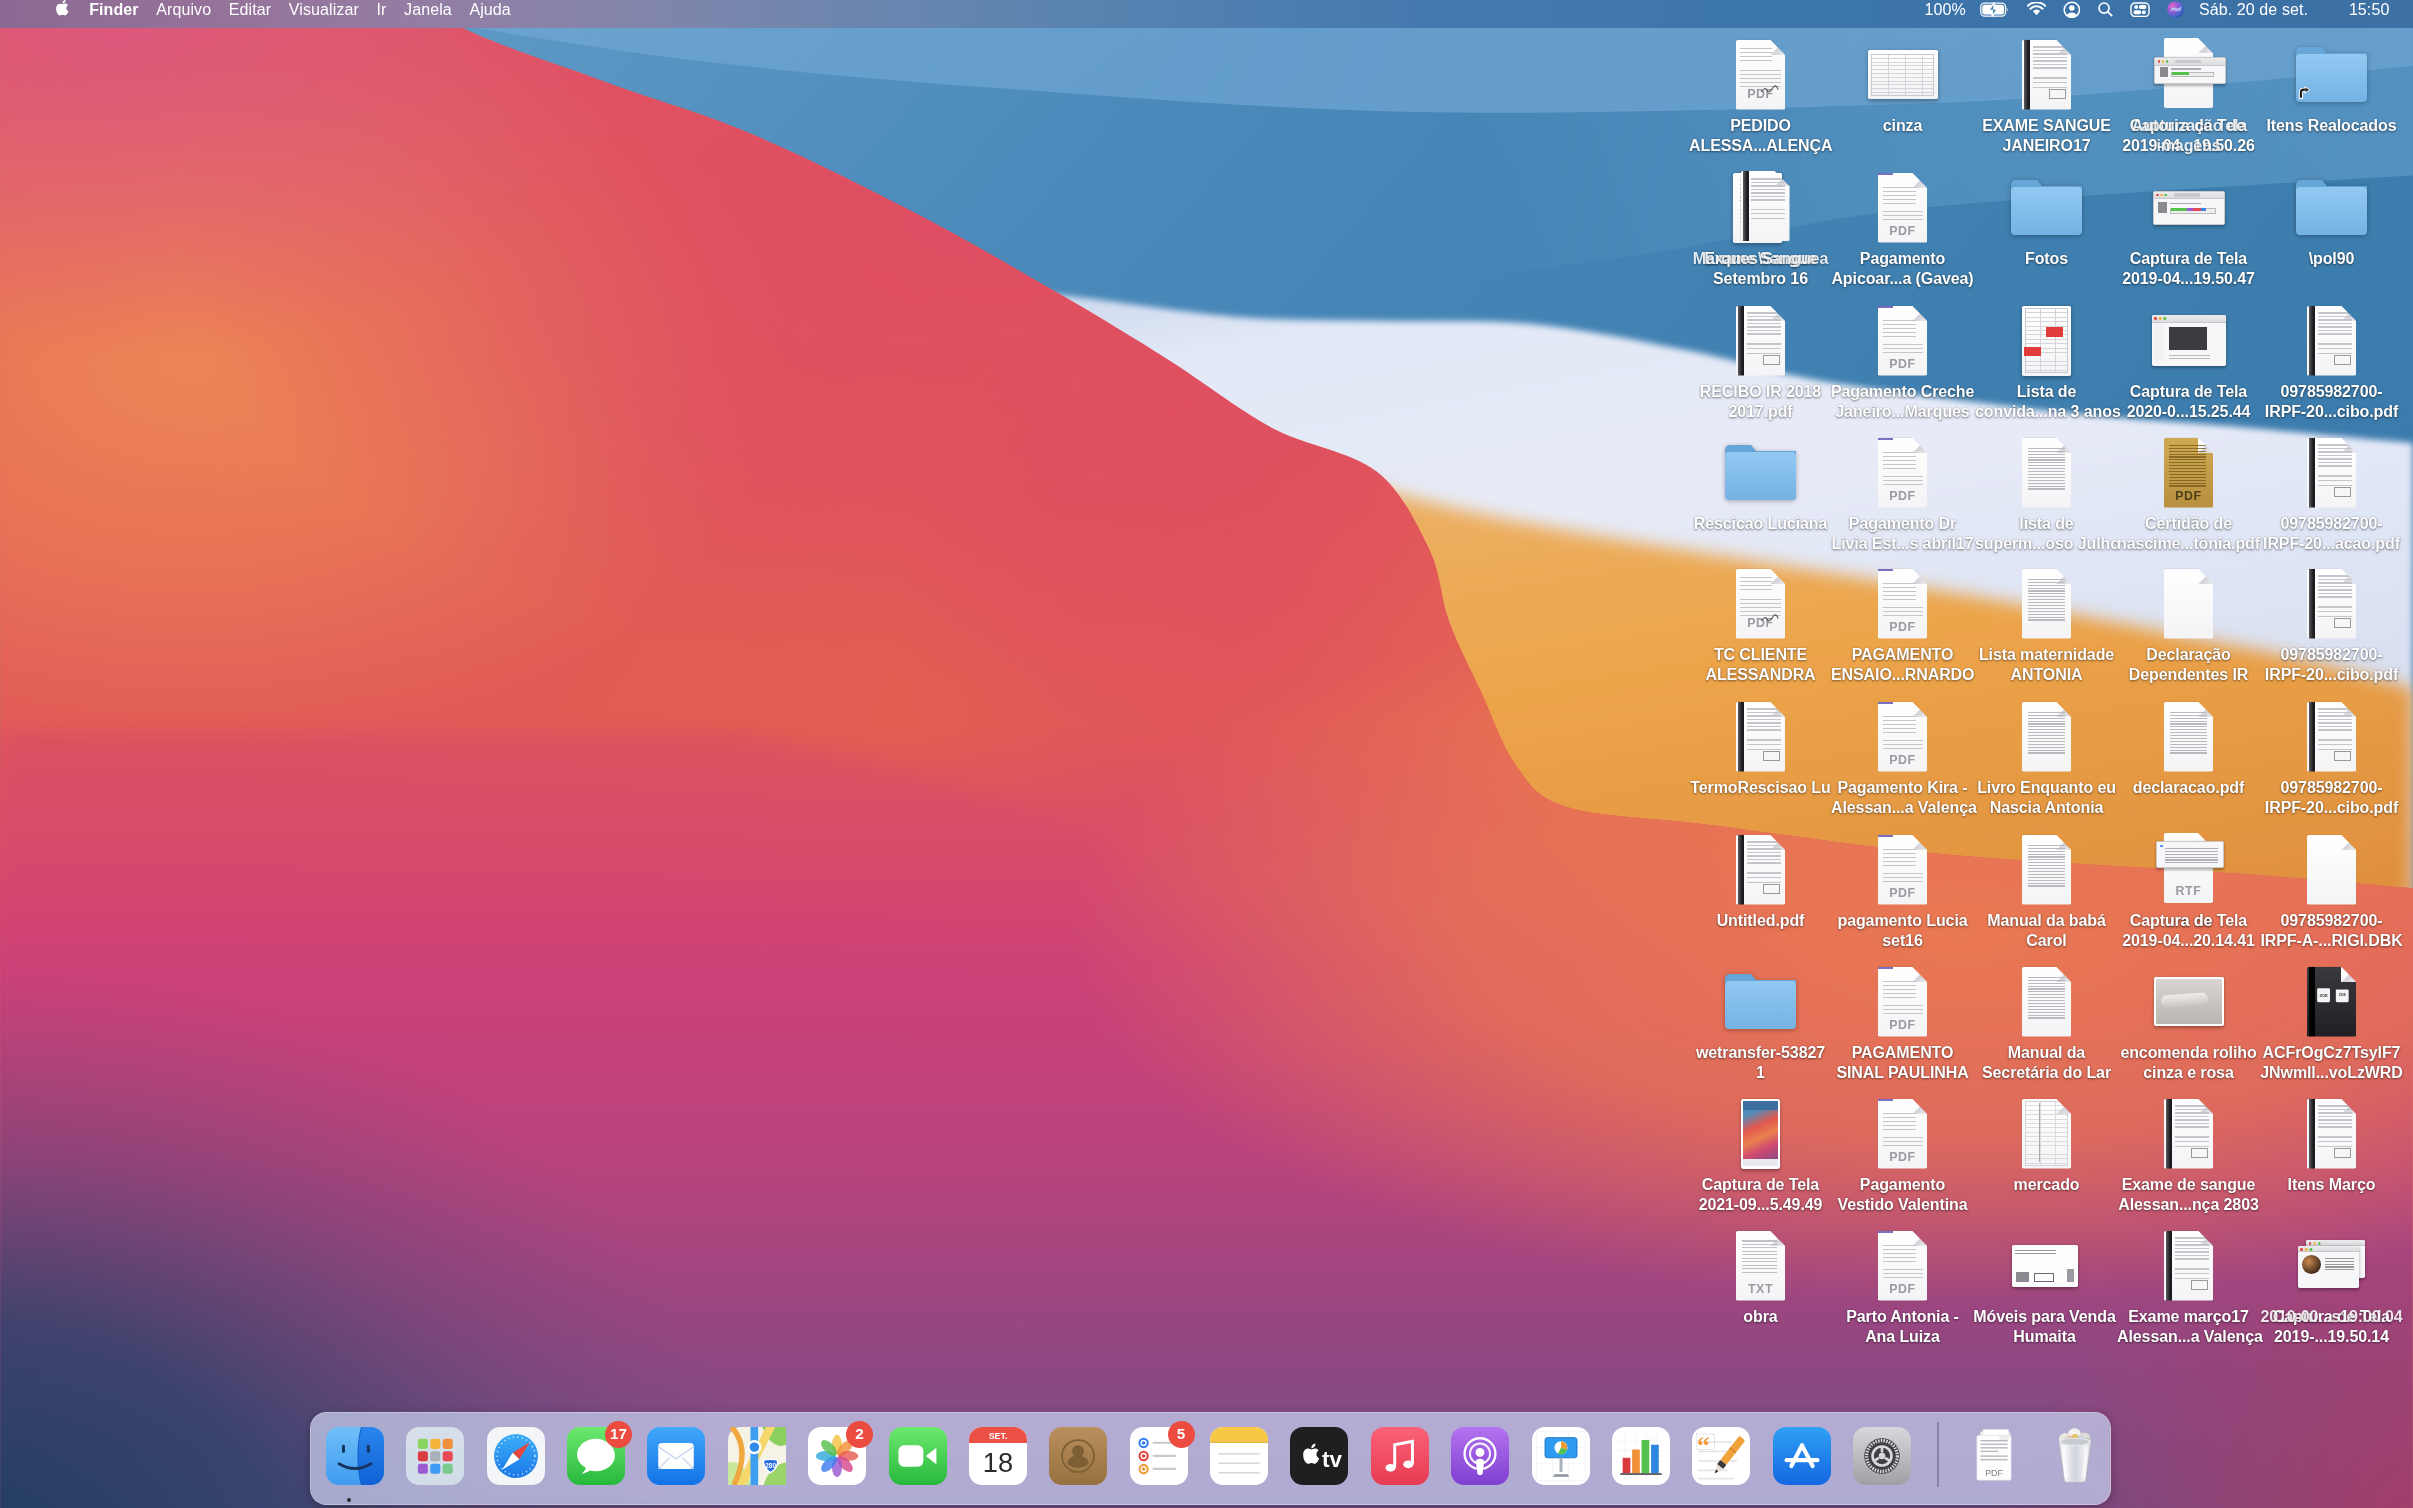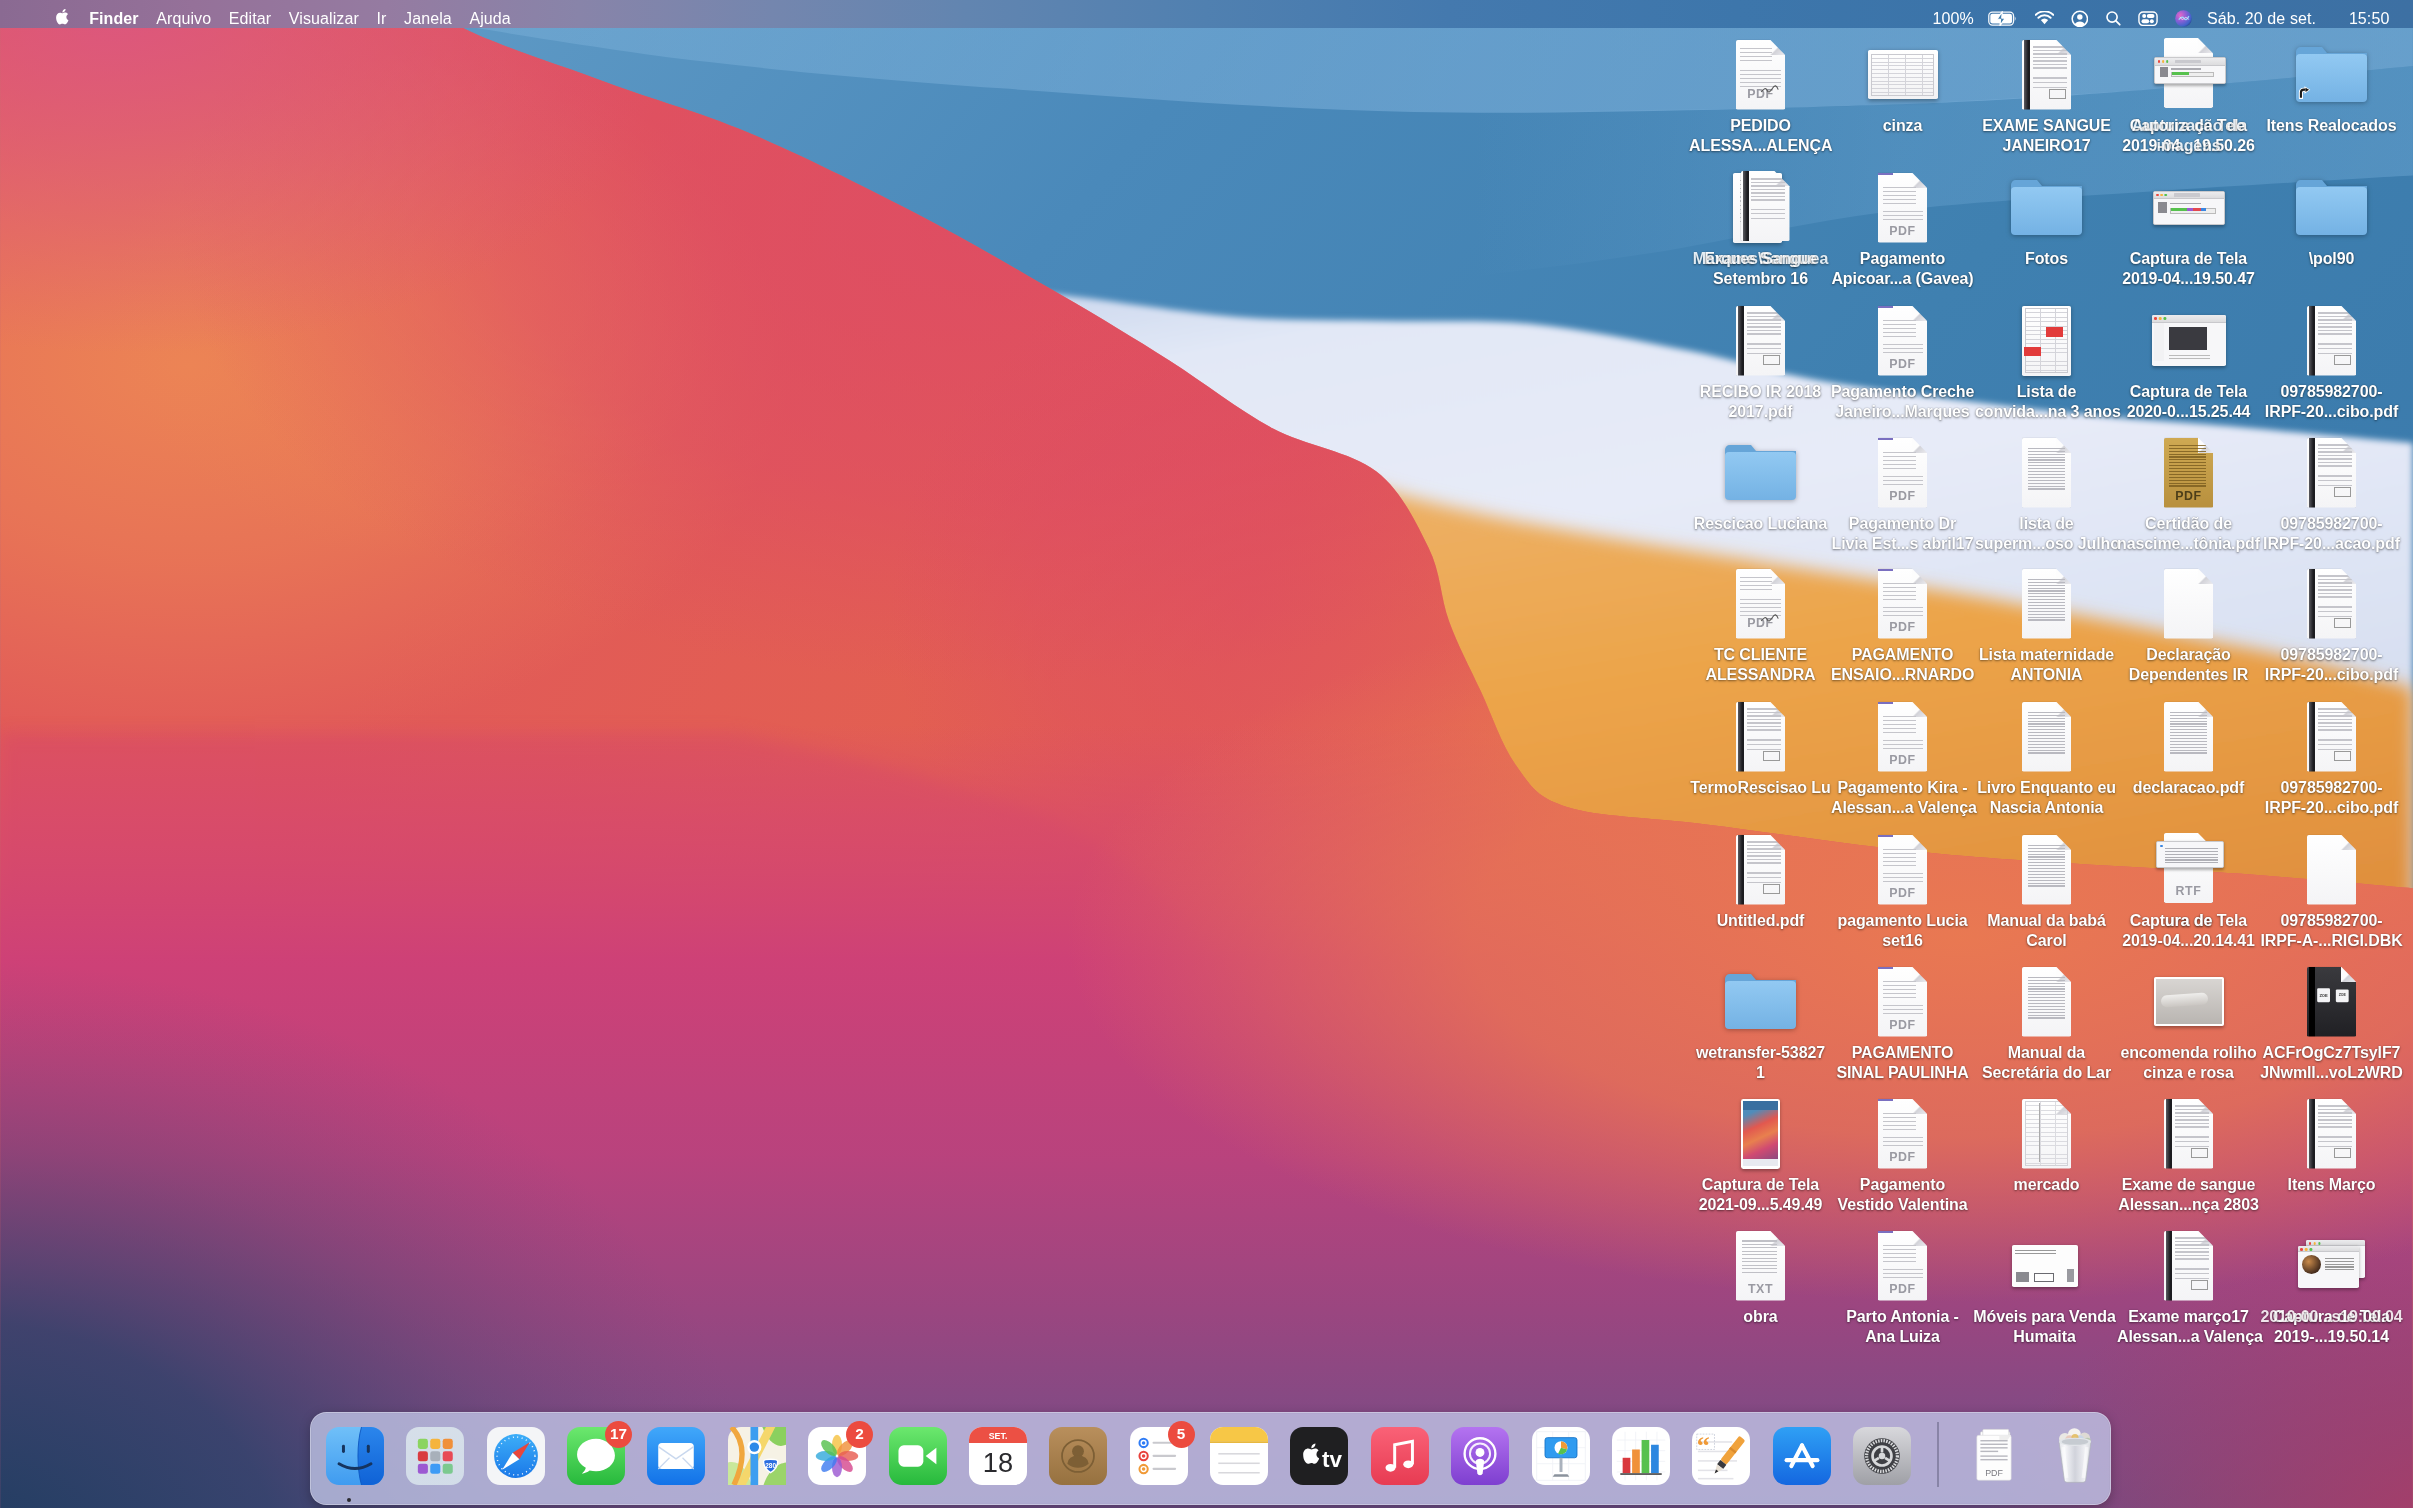--- a/index.html
+++ b/index.html
@@ -1,16 +1,16 @@
 <!DOCTYPE html>
 <html style="font-size:9.4px"><head><meta charset="utf-8"><title>d</title><style>
 html,body{margin:0;padding:0;width:2413px;height:1508px;overflow:hidden;background:#3a7bad;
 font-family:"Liberation Sans",sans-serif;-webkit-font-smoothing:antialiased}
 .wall{position:absolute;left:0;top:0}
-.menubar{position:absolute;left:0;top:0;width:2413px;height:28px;display:flex;justify-content:space-between;align-items:flex-end;
+.menubar{position:absolute;left:0;top:0;width:2413px;height:28px;display:flex;justify-content:space-between;align-items:flex-start;
 background:linear-gradient(90deg,#8a6a92 0,#957199 8%,#957ba1 16%,#8884a9 24%,#7486ae 32%,#6285b0 40%,#5080b0 50%,#4479ae 60%,#3d76ab 72%,#3b73a8 85%,#3d70a3 100%)}
 .mleft{display:flex;align-items:center;padding-left:51px}
 .apl{margin:0 9.4px 0 4.7px;display:flex;align-items:center}
 .mi{color:#fff;font-size:16px;padding:0 8.8px;letter-spacing:0.1px}
 .mi.b{font-weight:bold}
 .mi.s{padding:0 5.9px}
 .mright{display:flex;align-items:center;padding-right:17.7px}
 .msvg{margin:0 8.2px;flex:none}
 .cell{position:absolute;width:143px;text-align:center}
 .ic{height:73px;display:flex;align-items:center;justify-content:center;position:relative}
@@ -215,21 +215,21 @@
             <stop offset="0.4" stop-color="#8b5fd6"></stop>
             <stop offset="0.75" stop-color="#3f63c9"></stop>
             <stop offset="1" stop-color="#1d2b66"></stop>
           </radialGradient>
         </defs>
         <circle cx="16" cy="16" r="14" fill="url(#siri1)"></circle>
         <path d="M8 18 q5 -7 9 -2 t8 -4" stroke="#9fe8ff" stroke-width="2.2" fill="none" opacity="0.85"></path>
         <path d="M10 13 q4 8 7 3 t8 2" stroke="#ffd2f4" stroke-width="1.6" fill="none" opacity="0.8"></path>
       </svg>
 <span class="mi s">Sáb. 20 de set.</span>
-      <span class="mi s" style="margin-left:21px">15:50</span>
+      <span class="mi s" style="margin-left:29px">15:50</span>
     </div>
   </div>
 <div class="dgrid">
     <div class="cell" style="left:1689px;top:38px">
       <div class="ic">
         <div class="doc de">
           <div class="ln" style="left:4.1px;top:5.9px;width:32px;height:17.7px;background:repeating-linear-gradient(#0000 0,#0000 2.9px,#c5c5cb 2.9px,#c5c5cb 4.1px);opacity:1.0"></div>
           <div class="ln" style="left:4.1px;top:27px;width:41px;height:20px;background:repeating-linear-gradient(#0000 0,#0000 2.9px,#c5c5cb 2.9px,#c5c5cb 4.1px);opacity:1.0"></div>
           <div class="pdfw" style="bottom:8.2px">PDF</div>
           <svg class="sig" width="20" height="9.4" viewBox="0 0 34 16">

